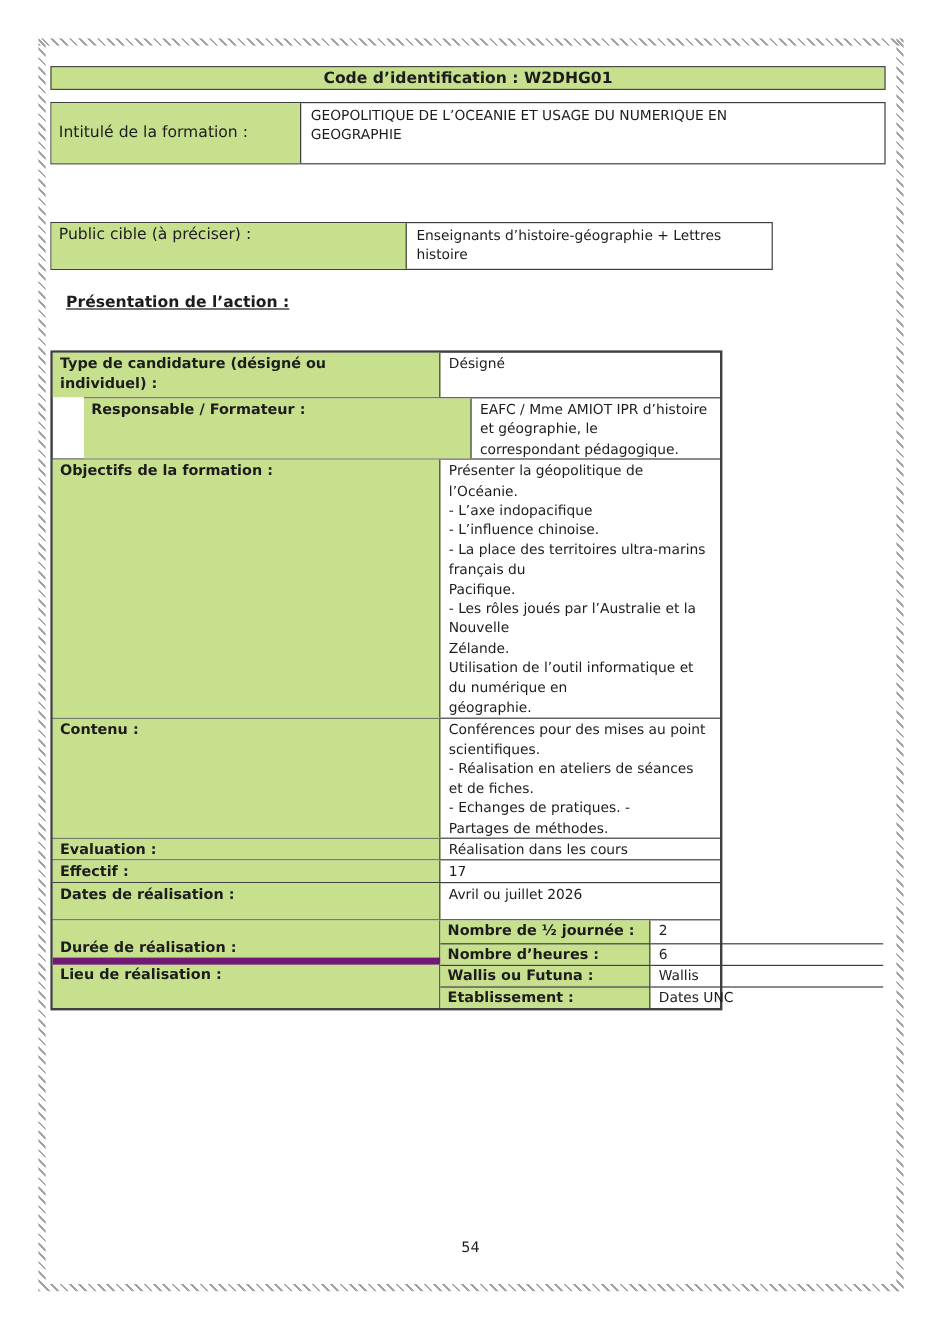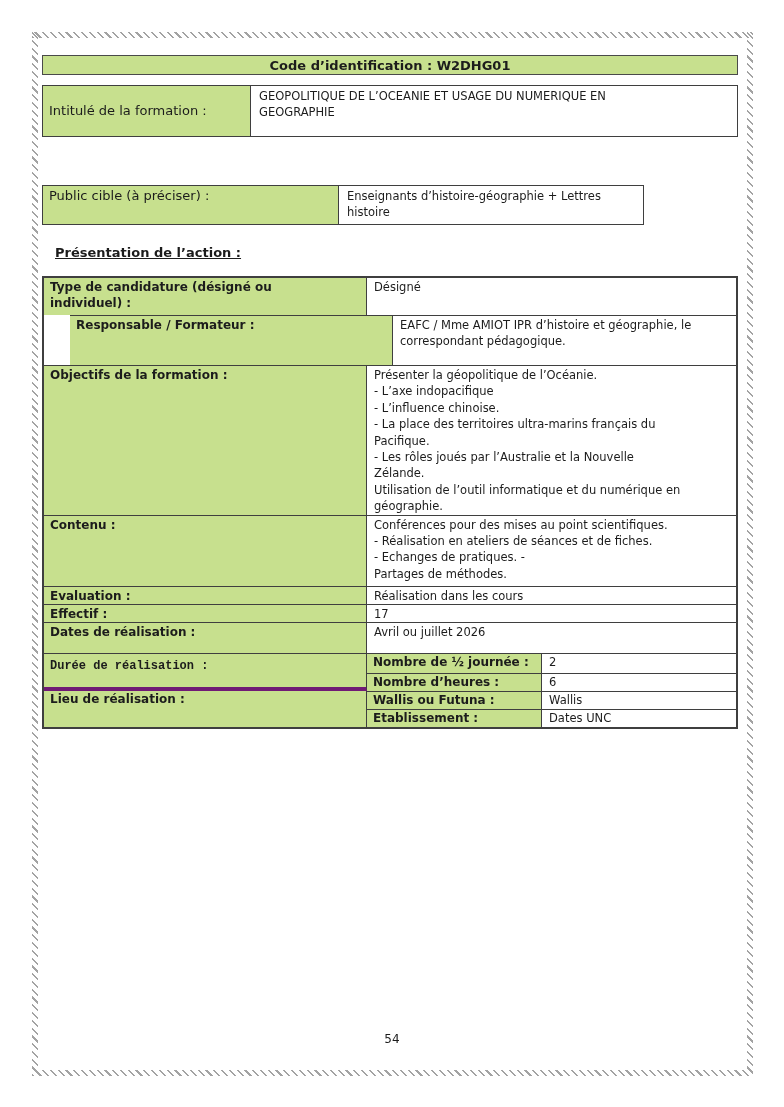--- a/index.html
+++ b/index.html
@@ -39,21 +39,21 @@
   .intitule-tbl .lab { width:208px; display:flex; align-items:center; }
   .public-tbl { left:42px; top:185px; width:602px; height:40px; }
   .public-tbl .lab { width:296px; }
 
   .section-heading {
     position:absolute; left:55px; top:245px;
     font-weight:700; font-size:13px; text-decoration:underline;
   }
 
   
-  .tbl { position:absolute; left:42px; top:276px; width:696px; border:2px solid #3f3f3f; }
+  .tbl { position:absolute; left:42px; top:292px; width:560px; border:2px solid #3f3f3f; }
   .tbl > div + div { border-top:1px solid #3f3f3f; }
   .row { display:flex; }
   .row .lab {
     flex:0 0 323px; background:#c7e08e; border-right:1px solid #3f3f3f;
     font-weight:700; font-size:12px; line-height:16.4px;
     padding:1px 6px 0; white-space:pre-line;
   }
   .row .val { flex:1; font-size:11.5px; line-height:16.4px; padding:1px 7px 0; white-space:pre-line; }
   .r1 { min-height:37px; }  .r2 { min-height:50px;margin-left:26px; }
   .r3 { min-height:149px; } .r4 { min-height:71px; }
@@ -64,21 +64,21 @@
   .block {
     display:grid;
     grid-template-columns:323px 175px 194px;
     grid-template-rows:19px 18px 18px 18px;
   }
   .block .span-cell {
     grid-column:1; background:#c7e08e; border-right:1px solid #3f3f3f;
     font-weight:700; font-size:12px; padding:0 6px;
     display:flex;
   }
-  .block .duree { grid-row:1 / 3; align-items:flex-end; padding-bottom:14px; border-bottom:4px solid #701a75;font-family:Liberation Mono, monospace; }
+  .block .duree { grid-row:1 / 3; align-items:flex-end; padding-bottom:2px; border-bottom:6px solid #701a75; }
   .block .lieu  { grid-row:3 / 5; align-items:flex-start; padding-top:1px; }
   .block .sub-lab {
     grid-column:2; background:#c7e08e; border-right:1px solid #3f3f3f;
     font-weight:700; font-size:12px; line-height:17px; padding:0 6px;
   }
   .block .sub-val { grid-column:3; font-size:11.5px; line-height:17px; padding:0 7px; }
   .block .bt { border-top:1px solid #3f3f3f; }
 
   .page-number {
     position:absolute; left:0; top:1032px; width:100%;

